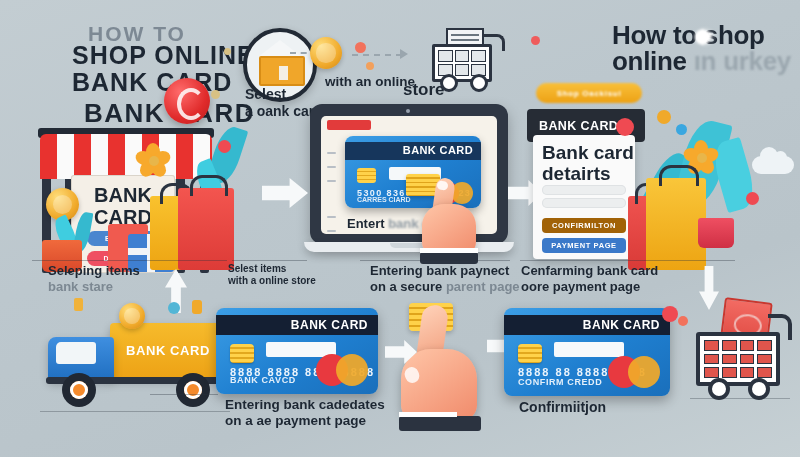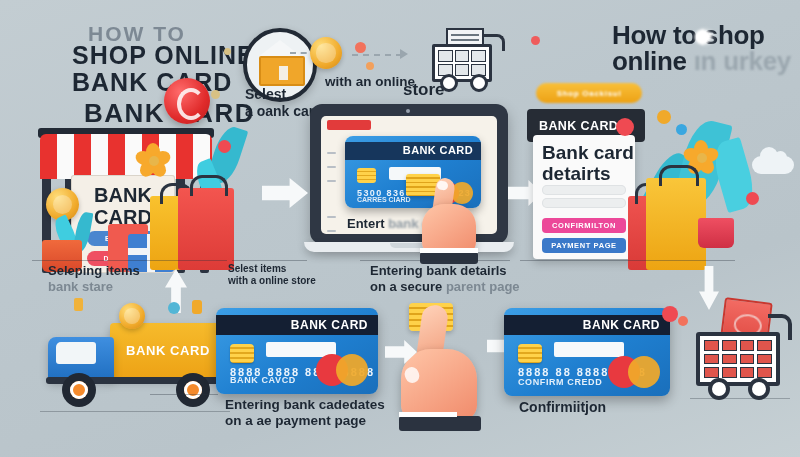--- a/index.html
+++ b/index.html
@@ -182,21 +182,21 @@
      display:flex;align-items:center;padding-left:12px;box-sizing:border-box;}
   #panel-hdr span{color:#fff;font-size:12.5px;font-weight:700;letter-spacing:.4px;}
   #panel-body{position:absolute;left:6px;top:26px;width:102px;height:124px;background:#fafafa;border-radius:4px;
      box-shadow:0 4px 10px rgba(0,0,0,.2);}
   #panel-t1{position:absolute;left:9px;top:8px;font-size:19px;font-weight:700;color:#1d2733;line-height:1.1;white-space:pre;}
   .panel-inp{position:absolute;left:9px;width:84px;height:10px;border-radius:6px;background:#eceeef;box-shadow:inset 0 0 0 1px #dfe2e4;}
   #panel-i1{top:50px;}
   #panel-i2{top:63px;}
   .panel-btn{position:absolute;left:9px;width:84px;height:15px;border-radius:4px;display:flex;align-items:center;justify-content:center;
      color:#fff;font-size:7.5px;font-weight:700;letter-spacing:.6px;filter:blur(.5px);}
-  #panel-b1{top:83px;background:#ec4899;}
+  #panel-b1{top:83px;background:#a16207;}
   #panel-b2{top:103px;background:#3b79c9;}
   #pill-top{left:536px;top:83px;width:106px;height:20px;border-radius:11px;background:linear-gradient(#f9c03a,#eda215);
      display:flex;align-items:center;justify-content:center;color:#fff;font-size:8px;font-weight:700;filter:blur(.9px);letter-spacing:.7px;}
 
   
   .arw{position:absolute;}
   .arw-solid{background:#f7f9fa;filter:drop-shadow(0 2px 3px rgba(0,0,0,.22));}
   .arw-r{clip-path:polygon(0 26%,60% 26%,60% 0,100% 50%,60% 100%,60% 74%,0 74%);}
   .arw-up{clip-path:polygon(50% 0,100% 42%,72% 42%,72% 100%,28% 100%,28% 42%,0 42%);}
   .arw-dn{clip-path:polygon(28% 0,72% 0,72% 58%,100% 58%,50% 100%,0 58%,28% 58%);}
@@ -448,23 +448,25 @@
   <div class="hair abs" style="left:232px;top:260px;width:75px"></div>
   <div class="hair abs" style="left:360px;top:260px;width:150px"></div>
   <div class="hair abs" style="left:520px;top:260px;width:215px"></div>
 
   <div class="cap abs" id="cap-r1"><span>Seleping items</span>
 <span class="dim">bank stare</span></div>
 
   <div class="cap abs" id="cap-r2"><span>Selest items</span>
 <span>with a online store</span></div>
 
-  <div class="cap abs" id="cap-r3"><span>Entering bank detairls</span>
+  <div class="cap abs" id="cap-r3"><span>Entering bank paynect</span>
 <span>on a secure </span><span class="dim">parent page</span></div>
 
+  <div class="cap abs" id="cap-r4"><span>Cenfarming bank card</span>
+<span>oore payment page</span></div>
 
   <div class="arw arw-solid arw-up abs" id="arw-up1"></div>
   <div class="arw arw-solid arw-dn abs" id="arw-dn1"></div>
 
   <div class="abs" id="truck">
     <div id="tr-box">
         <span>BANK CARD</span>
       </div>
     <div id="tr-cab">
         <div id="tr-win"></div>

